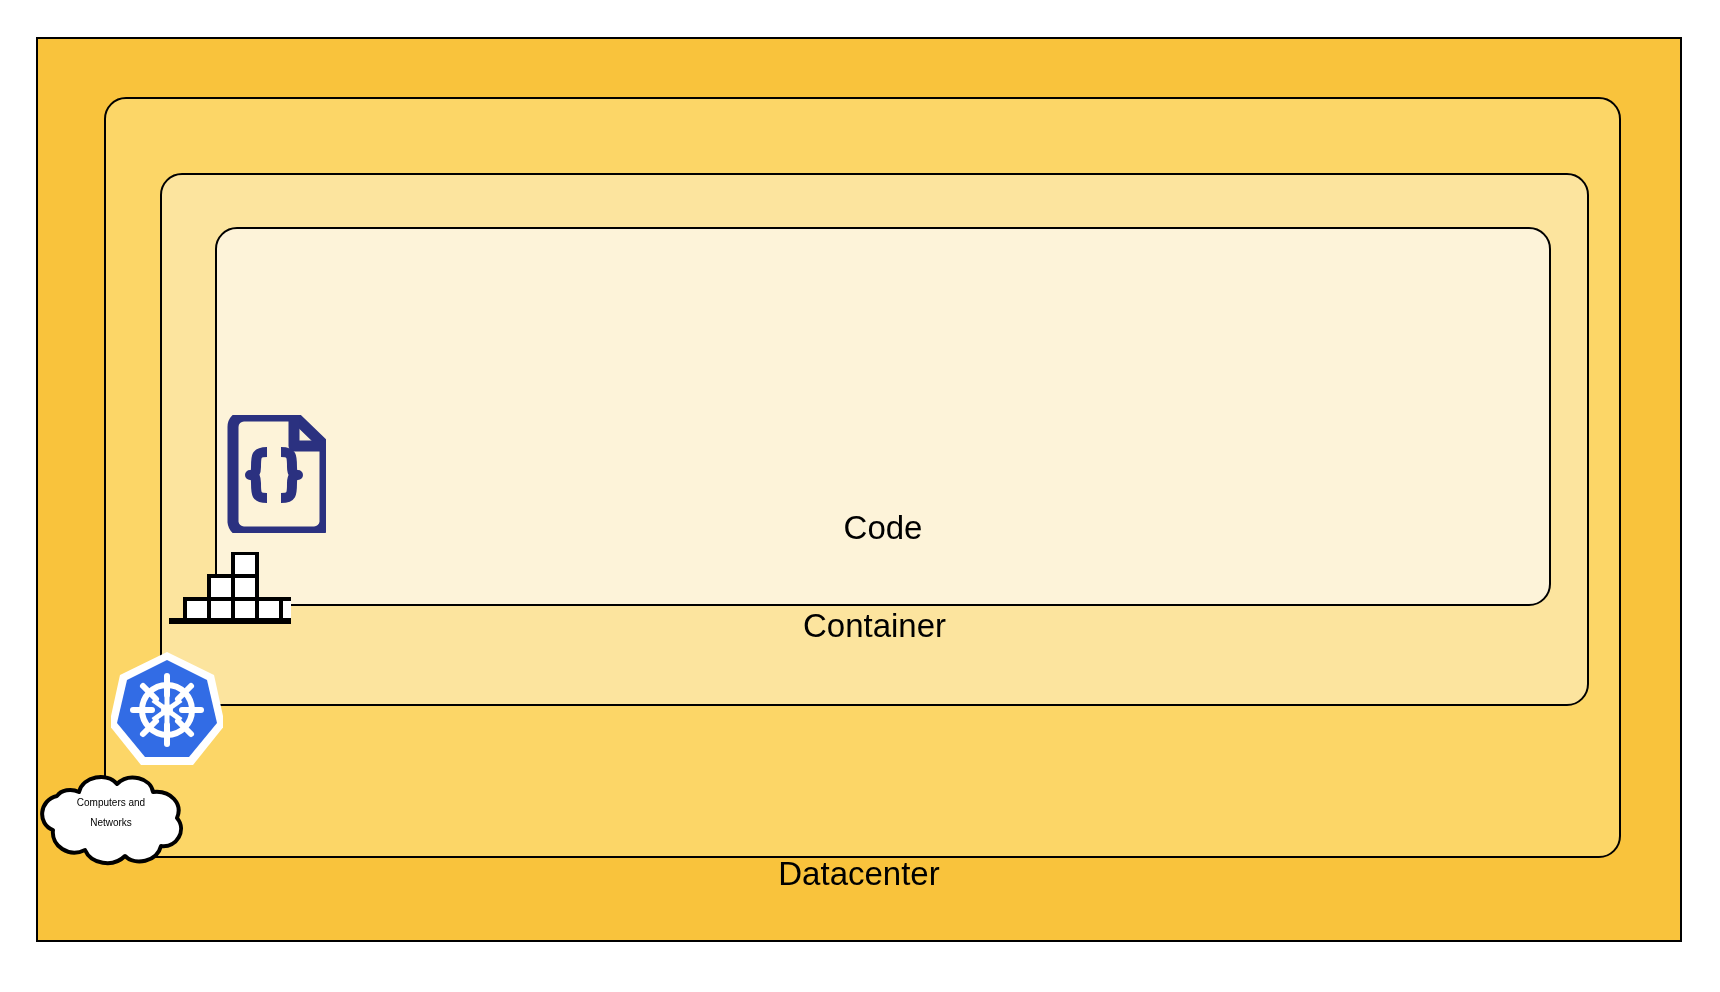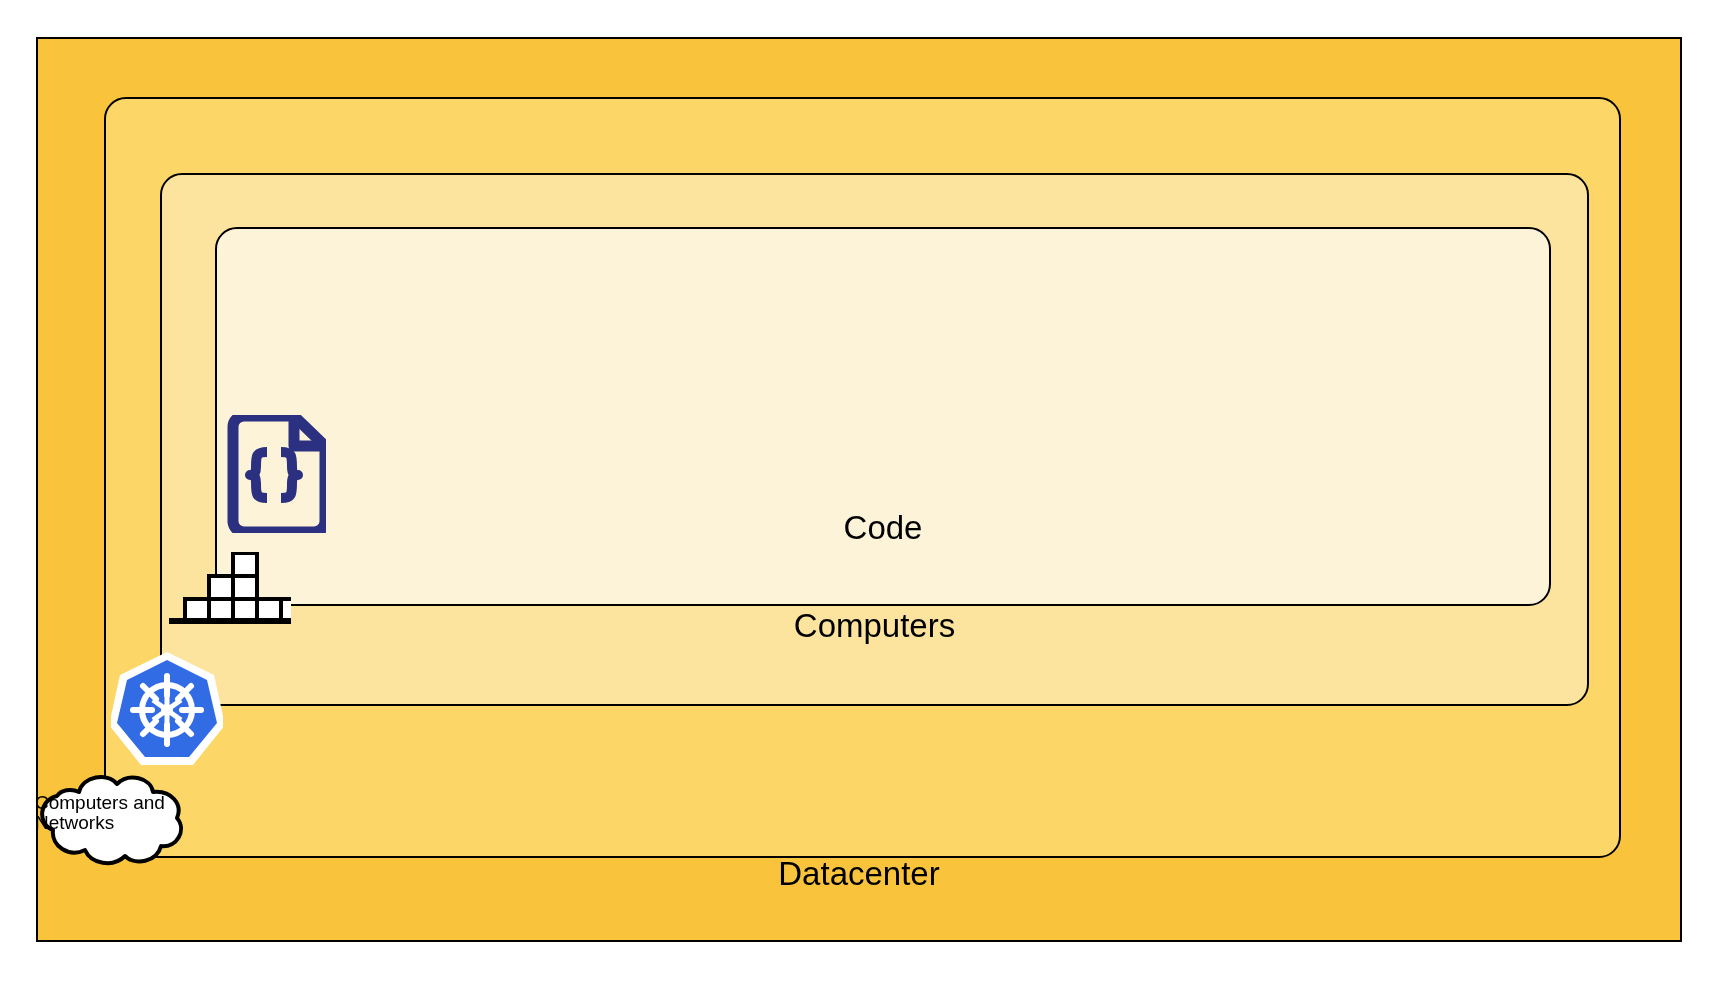--- a/index.html
+++ b/index.html
@@ -111,23 +111,23 @@
     left: 35px;
     top: 770px;
     width: 152px;
     height: 96px;
   }
   .cloud-text {
     position: absolute;
     left: 35px;
     top: 793px;
     width: 152px;
-    text-align: left;
+    text-align: center;
     font-family: "Liberation Sans", sans-serif;
-    font-size: 19px;
+    font-size: 10px;
     line-height: 20px;
     color: #000000;
     white-space: pre-line;
     pointer-events: none;
   }
 </style>
 </head>
 <body>
 
 <div id="canvas">
@@ -135,21 +135,21 @@
   <div class="layer layer-datacenter">
 
     <div class="layer-label label-datacenter">Cloud/Co-Lo/Corporate
 Datacenter</div>
 
     <div class="layer layer-cluster" style="left:66px; top:58px;">
 
 
       <div class="layer layer-container" style="left:54px; top:74px;">
 
-        <div class="layer-label label-container">Computers</div>
+        <div class="layer-label label-container">Container</div>
 
         <div class="layer layer-code" style="left:53px; top:52px;">
 
           <div class="layer-label label-code">Code</div>
 
         </div>
 
       </div>
 
     </div>

